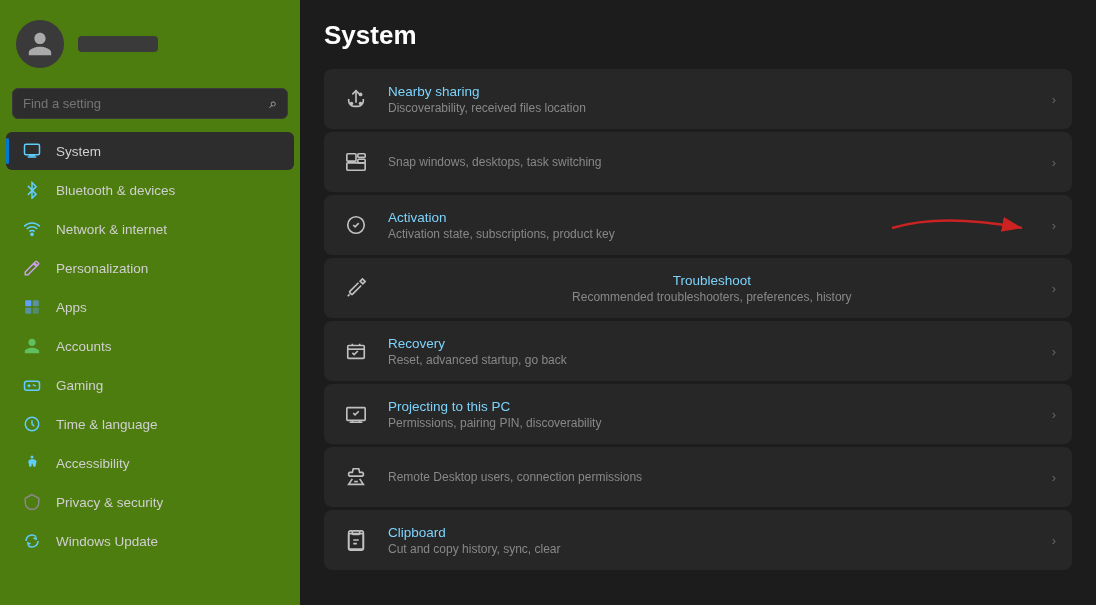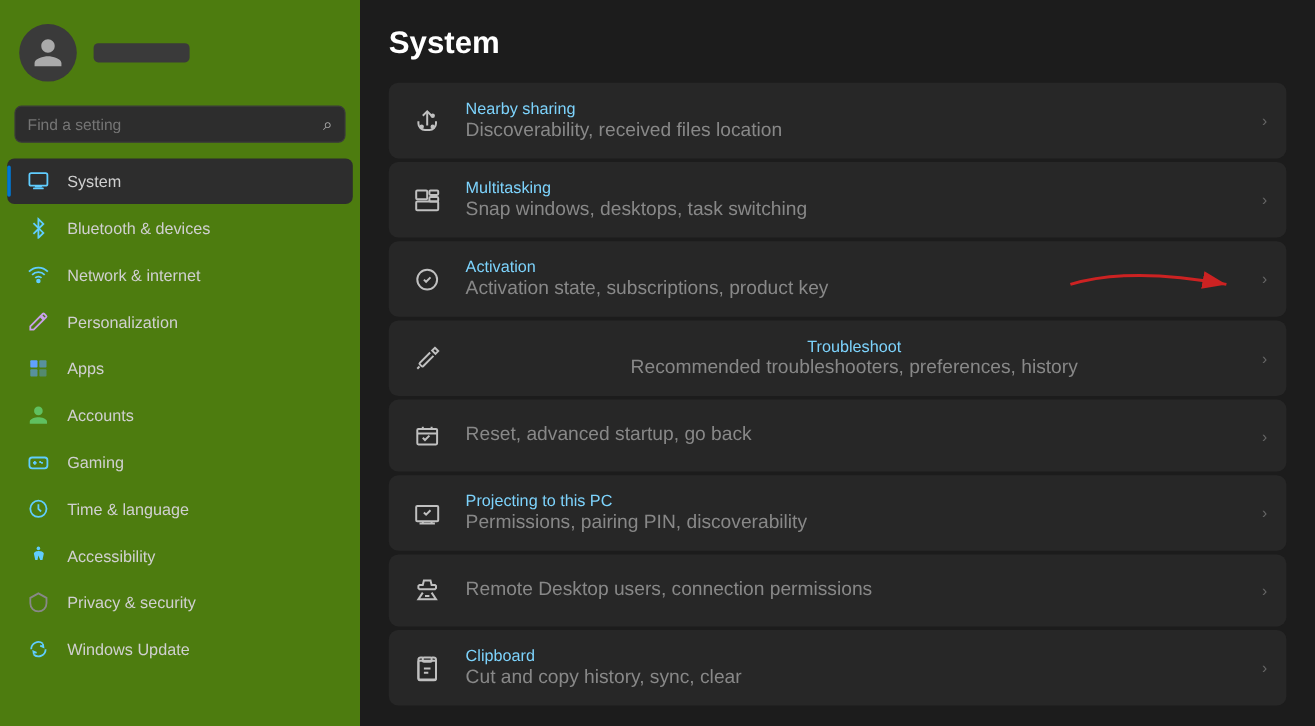--- a/index.html
+++ b/index.html
@@ -167,21 +167,21 @@
     }
 
     .setting-title {
       font-size: 13.5px;
       font-weight: 500;
       color: #7dd3fc;
       margin-bottom: 2px;
     }
 
     .setting-desc {
-      font-size: 16px;
+      font-size: 12px;
       color: #888;
     }
 
     .setting-chevron {
       color: #666;
       font-size: 13px;
     }
 
     
     .arrow-container {
@@ -359,21 +359,20 @@
     <div class="setting-item">
       <div class="setting-icon">
         <svg width="22" height="22" viewBox="0 0 24 24" fill="none" stroke="#c0c0c0" stroke-width="1.8">
           <rect x="2" y="3" width="10" height="8" rx="1"></rect>
           <rect x="14" y="3" width="8" height="4" rx="1"></rect>
           <rect x="14" y="9" width="8" height="4" rx="1"></rect>
           <rect x="2" y="13" width="20" height="8" rx="1"></rect>
         </svg>
       </div>
       <div class="setting-text">
-        <div class="setting-title">Multitasking</div>
         <div class="setting-desc">Snap windows, desktops, task switching</div>
       </div>
       <div class="setting-chevron">›</div>
     </div>
 
     <div class="setting-item">
       <div class="setting-icon">
         <svg width="22" height="22" viewBox="0 0 24 24" fill="none" stroke="#c0c0c0" stroke-width="1.8">
           <circle cx="12" cy="12" r="9"></circle>
           <path d="M9 12l2 2 4-4"></path>
@@ -413,20 +412,21 @@
     <div class="setting-item">
       <div class="setting-icon">
         <svg width="22" height="22" viewBox="0 0 24 24" fill="none" stroke="#c0c0c0" stroke-width="1.8">
           <rect x="3" y="6" width="18" height="14" rx="1"></rect>
           <path d="M3 10h18"></path>
           <path d="M8 6V4M16 6V4"></path>
           <path d="M8 14l2 2 4-4"></path>
         </svg>
       </div>
       <div class="setting-text">
+        <div class="setting-title">Recovery</div>
         <div class="setting-desc">Reset, advanced startup, go back</div>
       </div>
       <div class="setting-chevron">›</div>
     </div>
 
     <div class="setting-item">
       <div class="setting-icon">
         <svg width="22" height="22" viewBox="0 0 24 24" fill="none" stroke="#c0c0c0" stroke-width="1.8">
           <rect x="2" y="5" width="20" height="14" rx="1"></rect>
           <path d="M8 19v2M16 19v2M5 21h14"></path>

